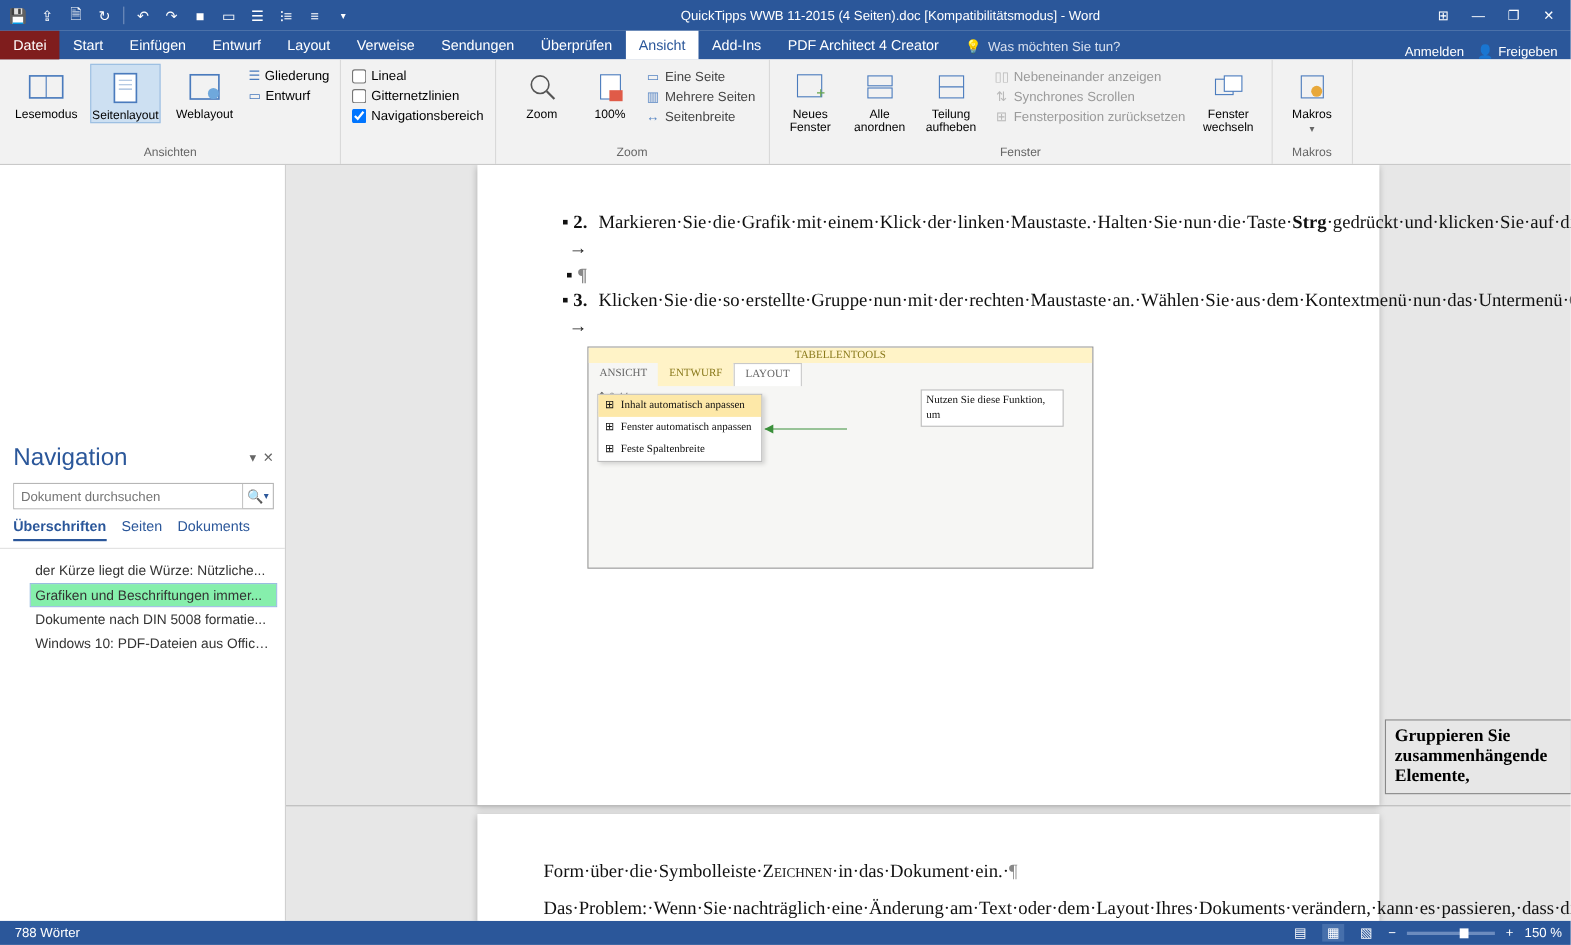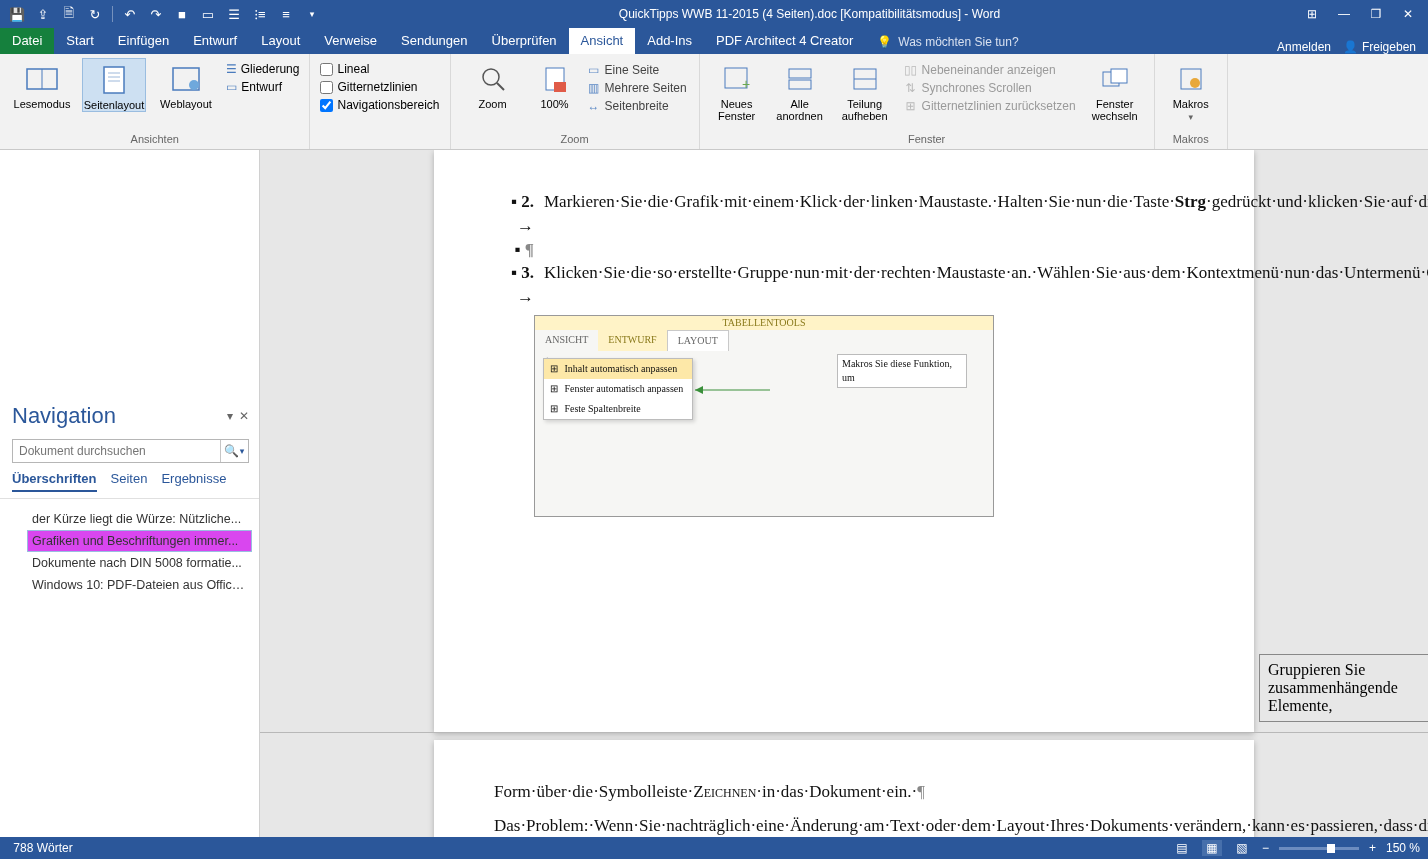--- a/index.html
+++ b/index.html
@@ -8,21 +8,21 @@
 .titlebar { background: #2b579a; color: #fff; height: 28px; display: flex; align-items: center; }
 .qat { display: flex; align-items: center; gap: 8px; padding-left: 8px; }
 .qat .qat-icon { width: 18px; height: 18px; display: flex; align-items: center; justify-content: center; color: #fff; font-size: 13px; }
 .qat .sep { width: 1px; height: 16px; background: rgba(255,255,255,0.35); }
 .title-center { flex: 1; text-align: center; font-size: 12px; }
 .win-controls { display: flex; gap: 4px; padding-right: 6px; }
 .win-controls .wc { width: 28px; height: 20px; display:flex; align-items:center; justify-content:center; font-size: 12px; }
 
 .tabstrip { background: #2b579a; color: #fff; display: flex; height: 26px; align-items: flex-end; }
 .tab { padding: 5px 12px 6px; font-size: 13px; cursor: pointer; }
-.tab.file { background: #15803d; }
+.tab.file { background: #7f1d1d; }
 .tab.active { background: #fff; color: #2b579a; }
 .tab-tell { flex: 0 0 auto; color: #d8e0ef; display: flex; align-items: center; gap: 6px; padding: 5px 12px;}
 .tab-right { margin-left: auto; display: flex; align-items: center; gap: 12px; padding-right: 12px; color: #fff;}
 .bulb { color: #ffd86b; }
 
 .ribbon { height: 96px; background: #f2f2f2; border-bottom: 1px solid #c9c9c9; display: flex; }
 .group { border-right: 1px solid #d9d9d9; padding: 4px 10px 2px; display: flex; flex-direction: column; justify-content: space-between; }
 .group-body { display: flex; gap: 8px; align-items: flex-start; flex: 1;}
 .group-label { text-align: center; color: #666; font-size: 11px; padding-top: 2px; padding-bottom: 2px;}
 .bigbtn { display: flex; flex-direction: column; align-items: center; gap: 2px; width: 64px; padding-top: 4px;}
@@ -46,34 +46,34 @@
 .nav-title { color: #2b579a; font-size: 22px; font-weight: 300;}
 .nav-controls { color:#666; font-size:12px; display:flex; gap:6px;}
 .nav-search { margin: 4px 10px 8px 12px; display:flex; border:1px solid #b6b6b6; height:24px;}
 .nav-search input { flex:1; border:none; padding:0 6px; font-size:12px; outline:none; color:#888;}
 .nav-search .sbtn { width:28px; border-left:1px solid #c6c6c6; display:flex; align-items:center; justify-content:center; color:#2b579a; }
 .nav-tabs { display:flex; gap:14px; padding: 0 12px 6px; font-size: 13px; border-bottom:1px solid #e0e0e0;}
 .nav-tabs .nt { color:#2b579a; padding-bottom:4px; cursor:pointer;}
 .nav-tabs .nt.active { border-bottom: 2px solid #2b579a; font-weight: bold;}
 .nav-list { padding:10px 8px 0 28px; display:flex; flex-direction:column; gap:2px;}
 .nav-item { font-size:12.5px; color:#333; padding:3px 4px; white-space:nowrap; overflow:hidden; text-overflow:ellipsis; cursor:pointer;}
-.nav-item.sel { background:#d946ef; outline:1px solid #9abde0;}
+.nav-item.sel { background:#86efac; outline:1px solid #9abde0;}
 
 .docarea { flex:1; background:#e7e7e7; overflow:hidden; position:relative;}
 .page { background:#fff; width:820px; margin: 0 auto; box-shadow: 0 2px 6px rgba(0,0,0,0.25); padding: 40px 60px 40px 60px; position:absolute; left:50%; transform:translateX(-50%);}
 .page1 { top: -0px; height: 582px; }
 .pagebreak-line { position:absolute; top:582px; left:0; right:0; height:1px; border-top:1px solid #b8b8b8; z-index:5; }
 .page2 { top:590px; height: 400px; }
 .doc-col { display:flex; gap:30px; }
 .main { flex: 1; font-family: Georgia, 'Times New Roman', serif; font-size: 17px; line-height: 1.4; color:#111;}
 .main p { margin-bottom: 10px; text-align: justify;}
 .bullet-row { display:flex; gap:10px;}
 .bullet-mark { font-weight:bold; width:40px; text-align:right;}
 .side { width: 170px; font-family: Georgia, serif; font-size: 17px; font-weight: bold;}
-.side.box { border:1px solid #888; font-weight:normal; padding:6px 8px; font-size:16px;}
+.side.box { border:1px solid #888; font-weight:bold; padding:6px 8px; font-size:16px;}
 .pilcrow { color:#888;}
 .sc { font-variant: small-caps; }
 
 .screenshot-embed { border:1px solid #999; width:460px; height:202px; margin-left:40px; margin-top:6px; background:#f6f6f4; position:relative; overflow:hidden;}
 .embed-ribbon { display:flex; font-size:10px; }
 .embed-tab { padding:3px 10px; color:#666;}
 .embed-tab.ylw { background:#fff3c7; color:#8a7a1c;}
 .embed-tab.act { background:#fff; border:1px solid #c9c9c9; border-bottom:none;}
 .embed-menu { position:absolute; top:42px; left:8px; width:150px; background:#fff; border:1px solid #bcbcbc; box-shadow:2px 2px 4px rgba(0,0,0,0.15); font-size:10px;}
 .embed-menu .mi-row { padding:3px 6px; display:flex; align-items:center; gap:6px;}
@@ -285,21 +285,21 @@
         <div class="mini-btn dis">
             <span class="mi">▯▯</span>
             <span>Nebeneinander anzeigen</span>
           </div>
         <div class="mini-btn dis">
             <span class="mi">⇅</span>
             <span>Synchrones Scrollen</span>
           </div>
         <div class="mini-btn dis">
             <span class="mi">⊞</span>
-            <span>Gitternetzlinien zurücksetzen</span>
+            <span>Fensterposition zurücksetzen</span>
           </div>
       </div>
       <div class="bigbtn" style="width:58px;">
         <div class="ico">
             <svg width="30" height="26">
               <rect x="3" y="6" width="16" height="14" fill="none" stroke="#4a7bbd"></rect>
               <rect x="11" y="3" width="16" height="14" fill="#fff" stroke="#4a7bbd"></rect>
             </svg>
           </div>
         <div class="lbl" style="white-space:pre-line;">Fenster
@@ -336,21 +336,21 @@
         <span>✕</span>
       </div>
     </div>
     <div class="nav-search">
       <input type="text" placeholder="Dokument durchsuchen" style="">
       <div class="sbtn">🔍<span style="font-size:9px;">▾</span></div>
     </div>
     <div class="nav-tabs">
       <div class="nt active">Überschriften</div>
       <div class="nt">Seiten</div>
-      <div class="nt">Ergebnisse</div>
+      <div class="nt">Dokuments</div>
     </div>
     <div class="nav-list">
       <div class="nav-item">der Kürze liegt die Würze: Nützliche...</div>
       <div class="nav-item sel">Grafiken und Beschriftungen immer...</div>
       <div class="nav-item">Dokumente nach DIN 5008 formatie...</div>
       <div class="nav-item">Windows 10: PDF-Dateien aus Office...</div>
     </div>
   </div>
 
   <div class="docarea">
@@ -391,21 +391,21 @@
                 </div>
               <div class="mi-row">
                   <span>⊞</span>
                   <span>Fenster automatisch anpassen</span>
                 </div>
               <div class="mi-row">
                   <span>⊞</span>
                   <span>Feste Spaltenbreite</span>
                 </div>
             </div>
-            <div class="embed-callout">Makros Sie diese Funktion, um</div>
+            <div class="embed-callout">Nutzen Sie diese Funktion, um</div>
             <svg style="position:absolute;left:160px;top:68px;" width="80" height="12">
                 <line x1="0" y1="6" x2="75" y2="6" stroke="#3a8f3a" stroke-width="1"></line>
                 <polygon points="0,6 8,2 8,10" fill="#3a8f3a"></polygon>
               </svg>
           </div>
         </div>
 
       </div>
       <div class="side box" style="position:absolute; right:-175px; bottom:10px; width:170px;">Gruppieren Sie zusammenhän­gende Elemente,</div>
     </div>

